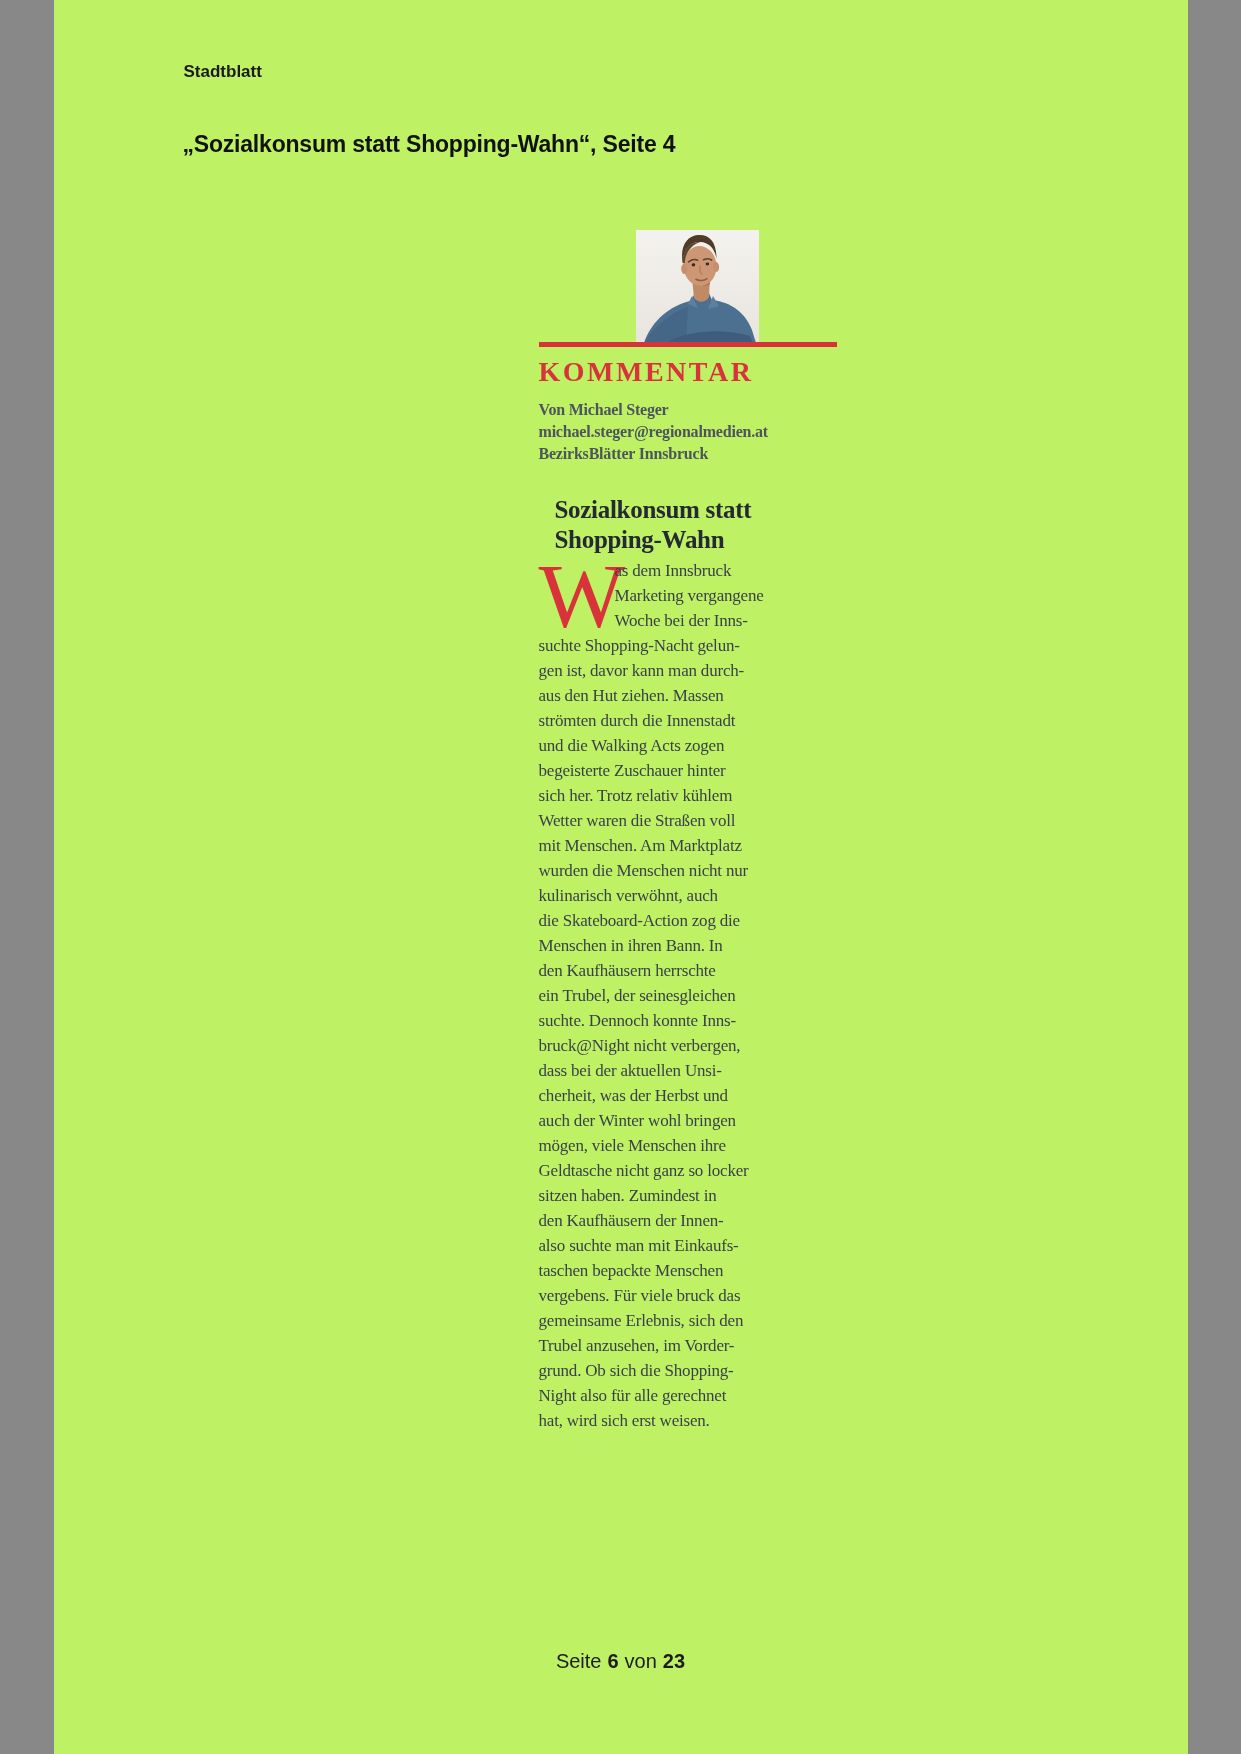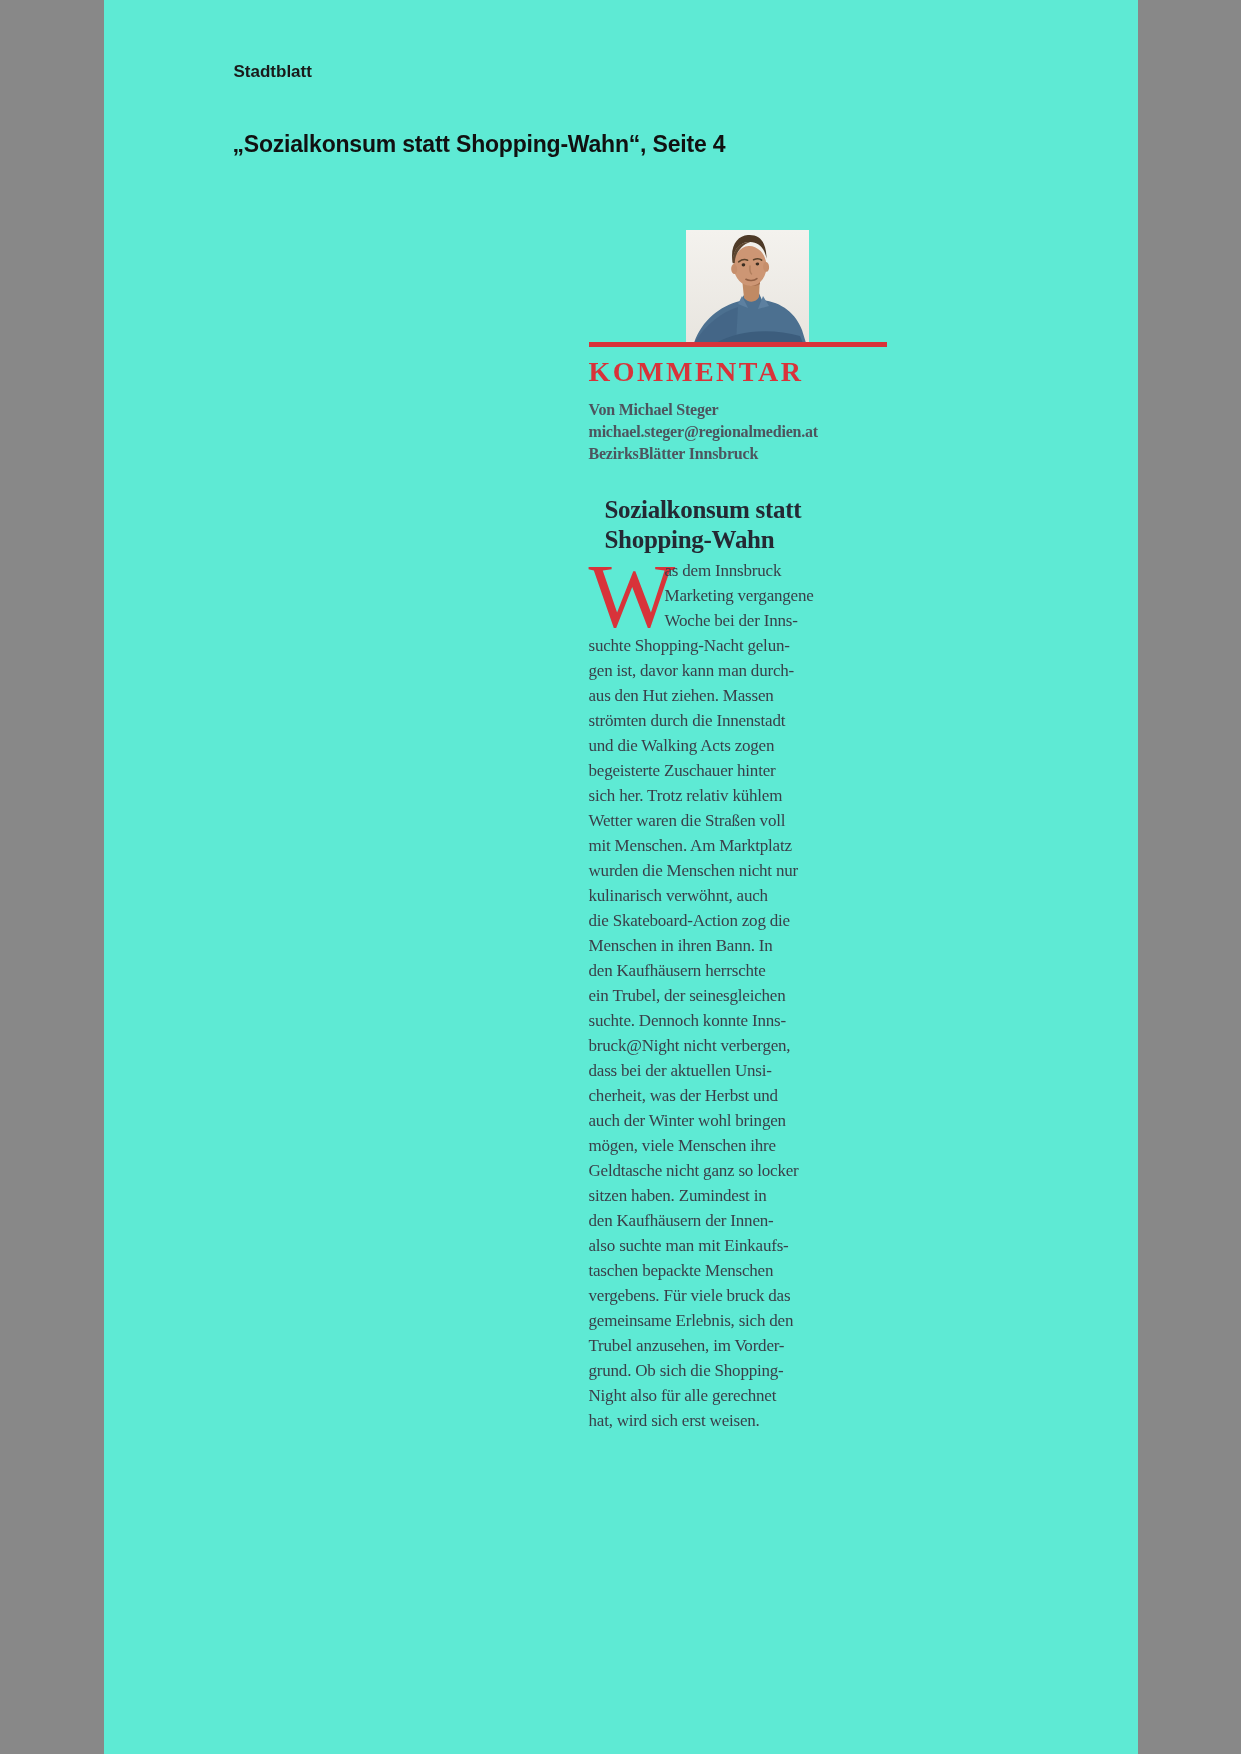--- a/index.html
+++ b/index.html
@@ -1,20 +1,20 @@
 <!DOCTYPE html>
 <html><head>
 <meta charset="utf-8">
 <style>
   html, body { margin: 0; padding: 0; background: #888; }
   .page {
     position: relative;
-    width: 1034px;
+    width: 1134px;
     height: 1754px;
-    background: #5eead4;
+    background: #bef264;
     margin: 0 auto;
     overflow: hidden;
     font-family: "Liberation Sans", sans-serif;
   }
   .src-label {
     position: absolute;
     left: 130px; top: 62px;
     font-size: 17px;
     font-weight: bold;
     color: #1a1a1a;
@@ -202,14 +202,20 @@
           <div class="b-line">gemeinsame Erlebnis, sich den</div>
           <div class="b-line">Trubel anzusehen, im Vorder-</div>
           <div class="b-line">grund. Ob sich die Shopping-</div>
           <div class="b-line">Night also für alle gerechnet</div>
           <div class="b-line">hat, wird sich erst weisen.</div>
         </div>
     </div>
 
   </div>
 
+  <div class="footer">
+    <span>Seite</span>
+    <b>6</b>
+    <span>von</span>
+    <b>23</b>
+  </div>
 
 </div>
 
 </body></html>

